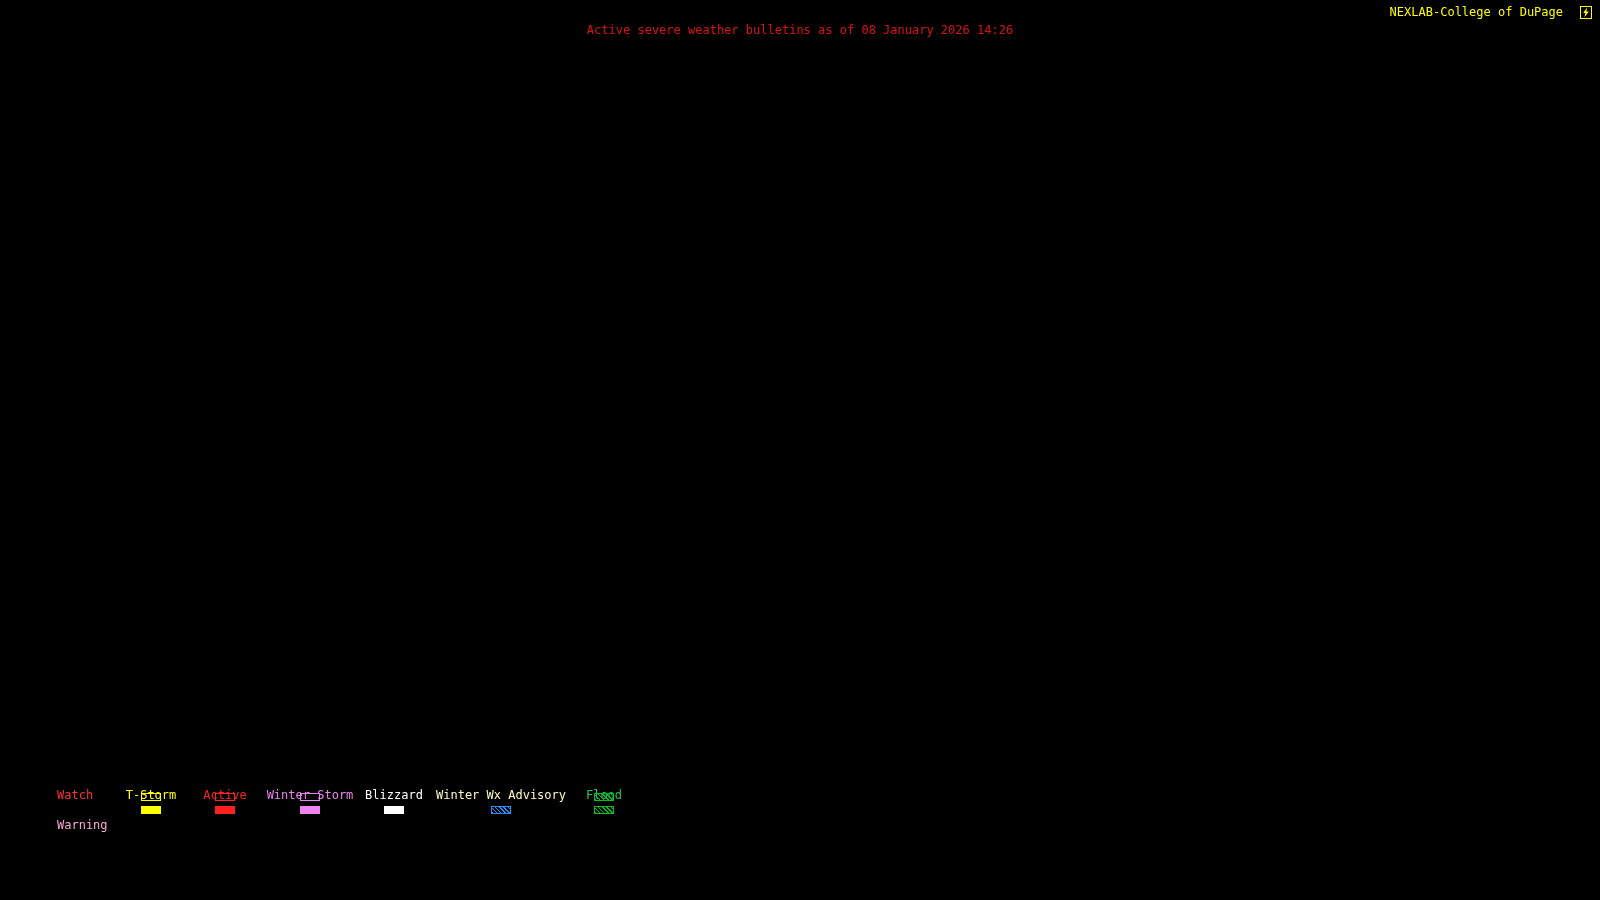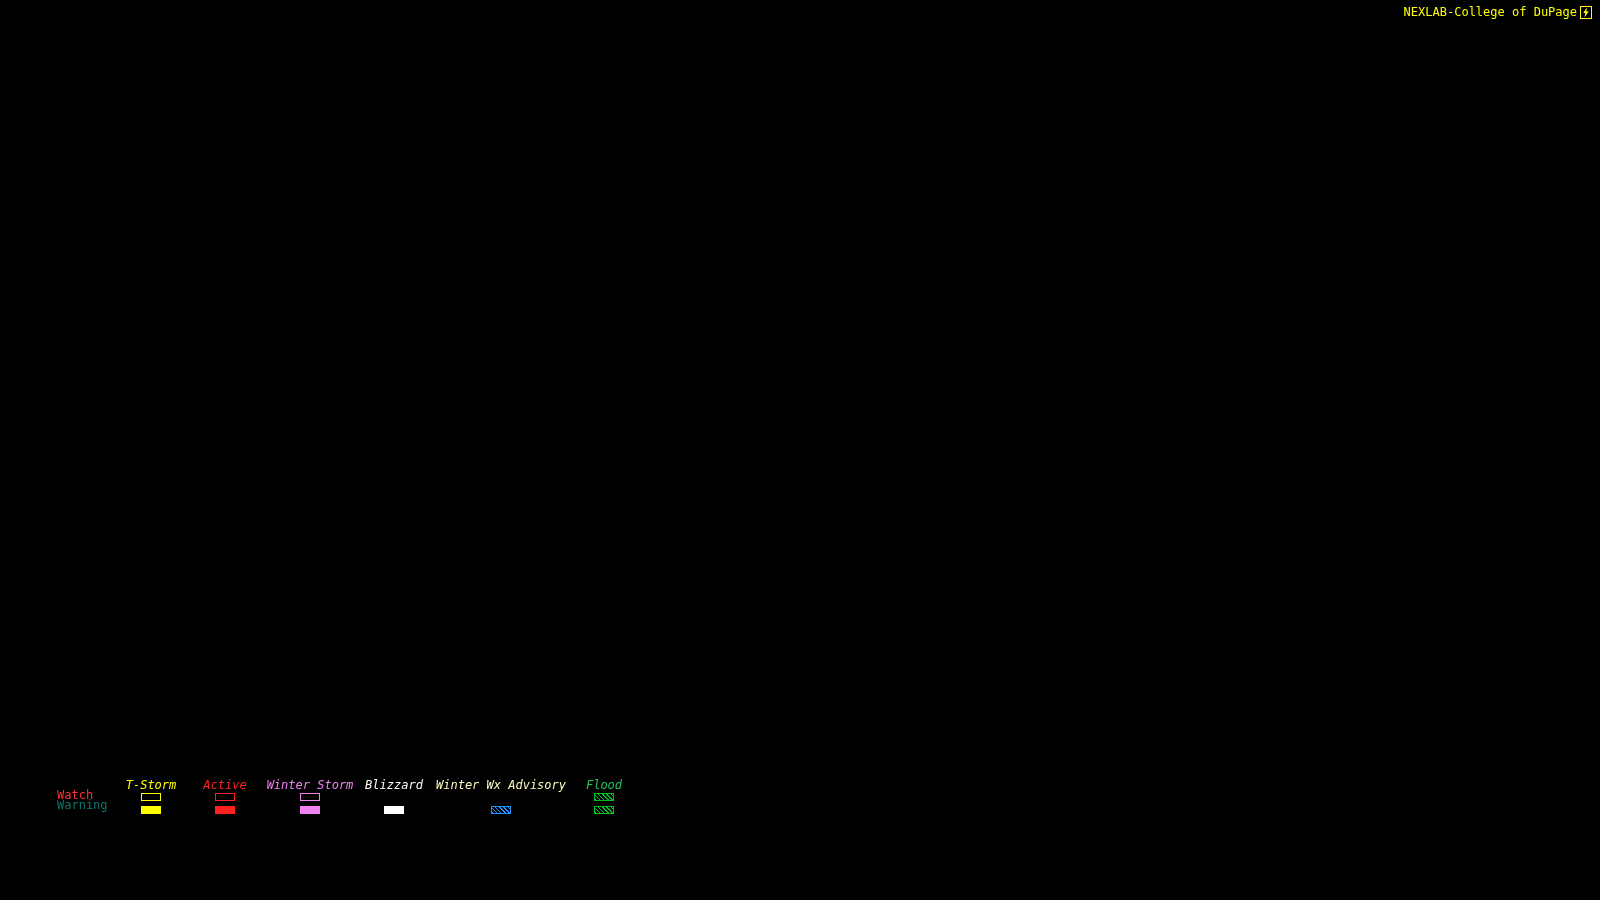--- a/index.html
+++ b/index.html
@@ -24,63 +24,63 @@
     left: 50%;
     transform: translateX(-50%);
     white-space: nowrap;
   }
   #brand {
     position: absolute;
     top: 5px;
     right: 8px;
     display: flex;
     align-items: center;
-    gap: 3px;
+    gap: 17px;
     white-space: nowrap;
   }
   #legend {
     position: absolute;
     left: 0;
     top: 776px;
     width: 100%;
     height: 50px;
   }
   .row-label { position: absolute; left: 57px; white-space: nowrap; text-align: right; }
   .col-label {
     position: absolute;
-    top: 2px;
+    top: 12px;
     transform: translateX(-50%);
     white-space: nowrap;
-    font-style: italic;
   }
   .swatch {
     position: absolute;
     width: 20px;
     height: 8px;
     transform: translateX(-50%);
     box-sizing: border-box;
   }
 </style>
 </head>
 <body>
 
 <div id="map">
 
+  <div id="title" style="color: rgb(221, 17, 17);">Active severe weather bulletins as of 08 January 2026 14:26</div>
 
   <div id="brand" style="color: rgb(255, 255, 0);">
     <span>NEXLAB-College of DuPage</span>
     <svg width="12" height="13" viewBox="0 0 12 13" aria-hidden="true">
       <rect x="0.5" y="0.5" width="11" height="12" fill="none" stroke="#ffff00" stroke-width="1"></rect>
       <path d="M7 1.5 L3.2 7 H5.4 L4.4 11.5 L8.8 5.5 H6.4 Z" fill="#ffff00"></path>
     </svg>
   </div>
 
   <div id="legend">
     <div class="row-label" style="top: 12px; color: rgb(255, 51, 51);">Watch</div>
-    <div class="row-label" style="top: 22px; color: #0f766e;">Warning</div>
+    <div class="row-label" style="top: 42px; color: #f9a8d4;">Warning</div>
 
   <div class="col-label" style="left: 151px; color: rgb(255, 255, 0);">T-Storm</div>
       <div class="swatch" style="left: 151px; top: 17px; border: 1px solid rgb(255, 255, 0);"></div>
       <div class="swatch" style="left: 151px; top: 30px; background: rgb(255, 255, 0);"></div>
       <div class="col-label" style="left: 225px; color: rgb(255, 32, 32);">Active</div>
       <div class="swatch" style="left: 225px; top: 17px; border: 1px solid rgb(255, 32, 32);"></div>
       <div class="swatch" style="left: 225px; top: 30px; background: rgb(255, 32, 32);"></div>
       <div class="col-label" style="left: 310px; color: rgb(238, 130, 238);">Winter Storm</div>
       <div class="swatch" style="left: 310px; top: 17px; border: 1px solid rgb(238, 130, 238);"></div>
       <div class="swatch" style="left: 310px; top: 30px; background: rgb(238, 130, 238);"></div>

